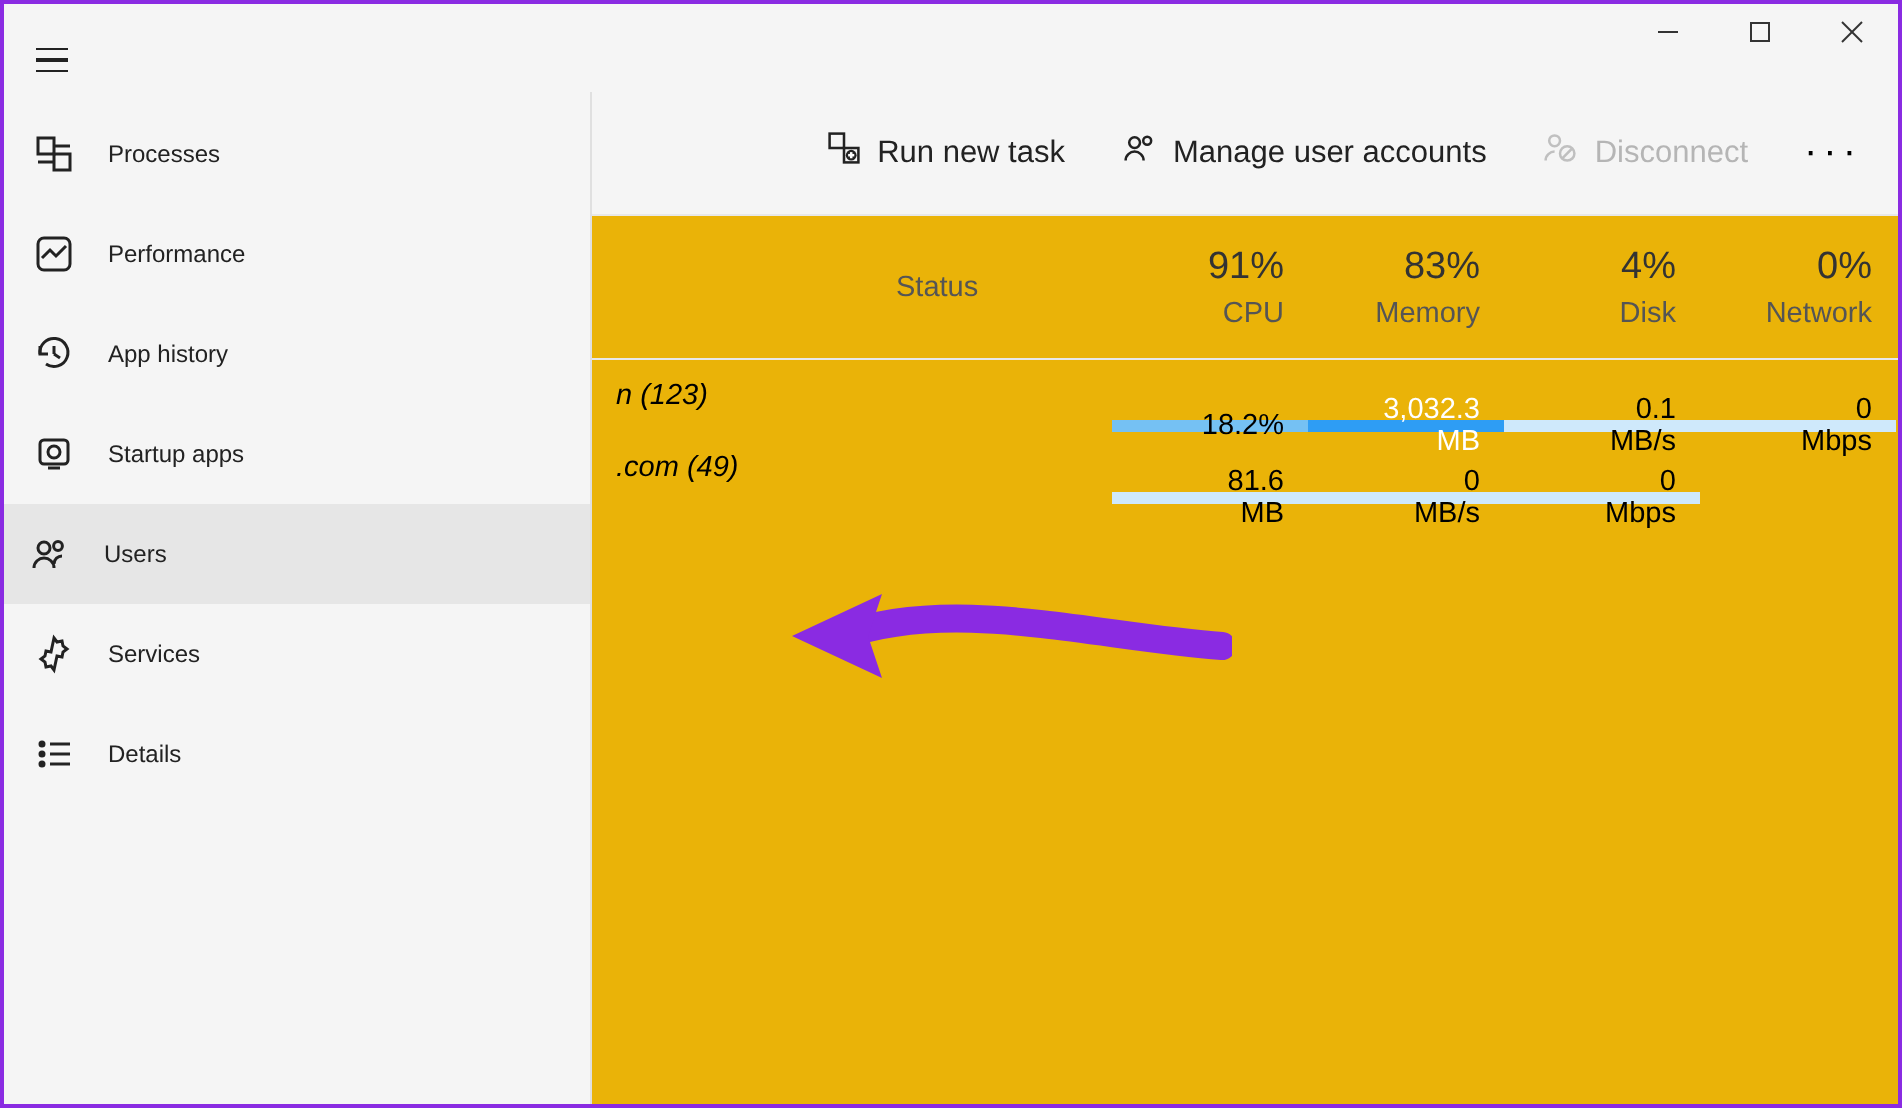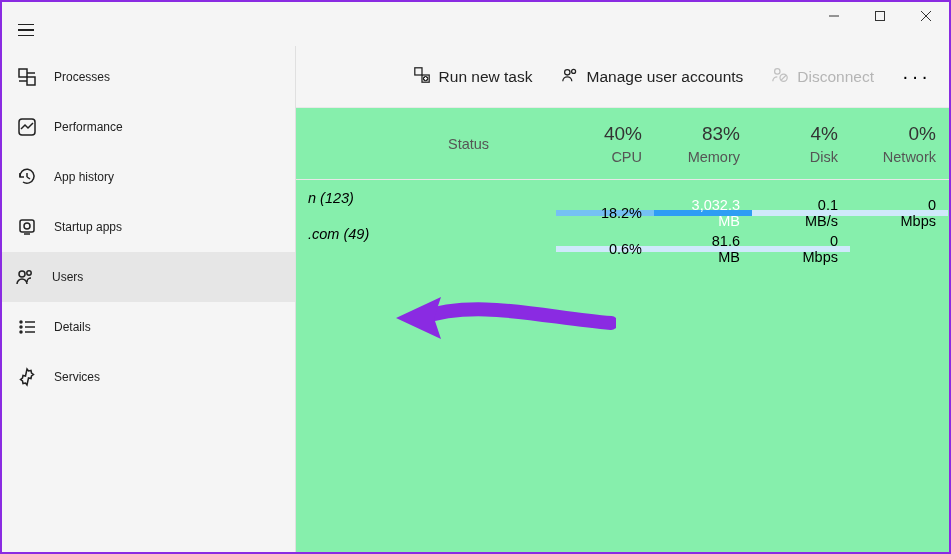--- a/index.html
+++ b/index.html
@@ -36,21 +36,21 @@
     height: 50px;
     padding-left: 14px;
     gap: 16px;
     font-size: 12px;
     color: #222;
     cursor: pointer;
   }
   .nav-item.selected { background: #e6e6e6; padding-left: 12px; }
   .nav-icon { width: 22px; height: 22px; display: flex; align-items: center; justify-content: center; }
   .nav-icon svg { width: 20px; height: 20px; stroke: #222; fill: none; stroke-width: 1.5; }
-  .main { flex: 1; display: flex; flex-direction: column; background: #86efac; position: relative;}
+  .main { flex: 1; display: flex; flex-direction: column; background: #eab308; position: relative;}
   .toolbar {
     height: 62px;
     background: #f5f5f5;
     display: flex;
     align-items: center;
     justify-content: flex-end;
     padding-right: 6px;
     gap: 4px;
     border-bottom: 1px solid #e8e8e8;
   }
@@ -167,37 +167,37 @@
               <circle cx="14" cy="6" r="2.2"></circle>
               <path d="M2 17c0-3 2.5-5 5-5s5 2 5 5"></path>
               <path d="M12 15c0-2.5 2-4 4-4"></path>
             </svg>
           </span>
         <span>Users</span>
       </div>
       <div class="nav-item">
         <span class="nav-icon">
             <svg viewBox="0 0 20 20">
+              <path d="M10 2l1.5 2 2.5-.5.5 2.5 2 1.5-2 1.5-.5 2.5-2.5-.5L10 18l-1.5-2-2.5.5-.5-2.5-2-1.5 2-1.5.5-2.5 2.5.5z"></path>
+            </svg>
+          </span>
+        <span>Services</span>
+      </div>
+      <div class="nav-item">
+        <span class="nav-icon">
+            <svg viewBox="0 0 20 20">
               <circle cx="4" cy="5" r="1" fill="#222"></circle>
               <circle cx="4" cy="10" r="1" fill="#222"></circle>
               <circle cx="4" cy="15" r="1" fill="#222"></circle>
               <line x1="8" y1="5" x2="18" y2="5"></line>
               <line x1="8" y1="10" x2="18" y2="10"></line>
               <line x1="8" y1="15" x2="18" y2="15"></line>
             </svg>
           </span>
         <span>Details</span>
-      </div>
-      <div class="nav-item">
-        <span class="nav-icon">
-            <svg viewBox="0 0 20 20">
-              <path d="M10 2l1.5 2 2.5-.5.5 2.5 2 1.5-2 1.5-.5 2.5-2.5-.5L10 18l-1.5-2-2.5.5-.5-2.5-2-1.5 2-1.5.5-2.5 2.5.5z"></path>
-            </svg>
-          </span>
-        <span>Services</span>
       </div>
     </div>
 
     <div class="main">
 
       <div class="toolbar">
         <div class="tool-btn">
           <span><svg viewBox="0 0 20 20" fill="none" stroke="#222" stroke-width="1.4">
                 <rect x="2" y="2" width="8" height="8"></rect>
                 <rect x="10" y="10" width="8" height="8"></rect>
@@ -227,21 +227,21 @@
         <div class="more-btn">···</div>
       </div>
 
       <div class="table">
         <div class="thead">
           <div class="th col-name"></div>
           <div class="th col-status">
               <span>Status</span>
             </div>
           <div class="th col-metric right">
-            <span class="pct">40%</span>
+            <span class="pct">91%</span>
             <span>CPU</span>
           </div>
           <div class="th col-metric right">
             <span class="pct">83%</span>
             <span>Memory</span>
           </div>
           <div class="th col-metric right">
             <span class="pct">4%</span>
             <span>Disk</span>
           </div>
@@ -255,22 +255,22 @@
               <div class="td col-name">n (123)</div>
               <div class="td col-status"></div>
               <div class="td col-metric right heat-med">18.2%</div>
               <div class="td col-metric right heat-high">3,032.3 MB</div>
               <div class="td col-metric right heat-low">0.1 MB/s</div>
               <div class="td col-metric right heat-low">0 Mbps</div>
             </div>
             <div class="trow">
               <div class="td col-name">.com (49)</div>
               <div class="td col-status"></div>
-              <div class="td col-metric right heat-low">0.6%</div>
               <div class="td col-metric right heat-low">81.6 MB</div>
+              <div class="td col-metric right heat-low">0 MB/s</div>
               <div class="td col-metric right heat-low">0 Mbps</div>
             </div>
           </div>
       </div>
 
       <svg class="arrow" viewBox="0 0 220 70">
         <defs></defs>
         <path d="M 25 35 C 80 15, 150 35, 215 40" stroke="#8a2be2" stroke-width="14" fill="none" stroke-linecap="round"></path>
         <polygon points="0,35 45,14 38,35 45,56" fill="#8a2be2"></polygon>
       </svg>

